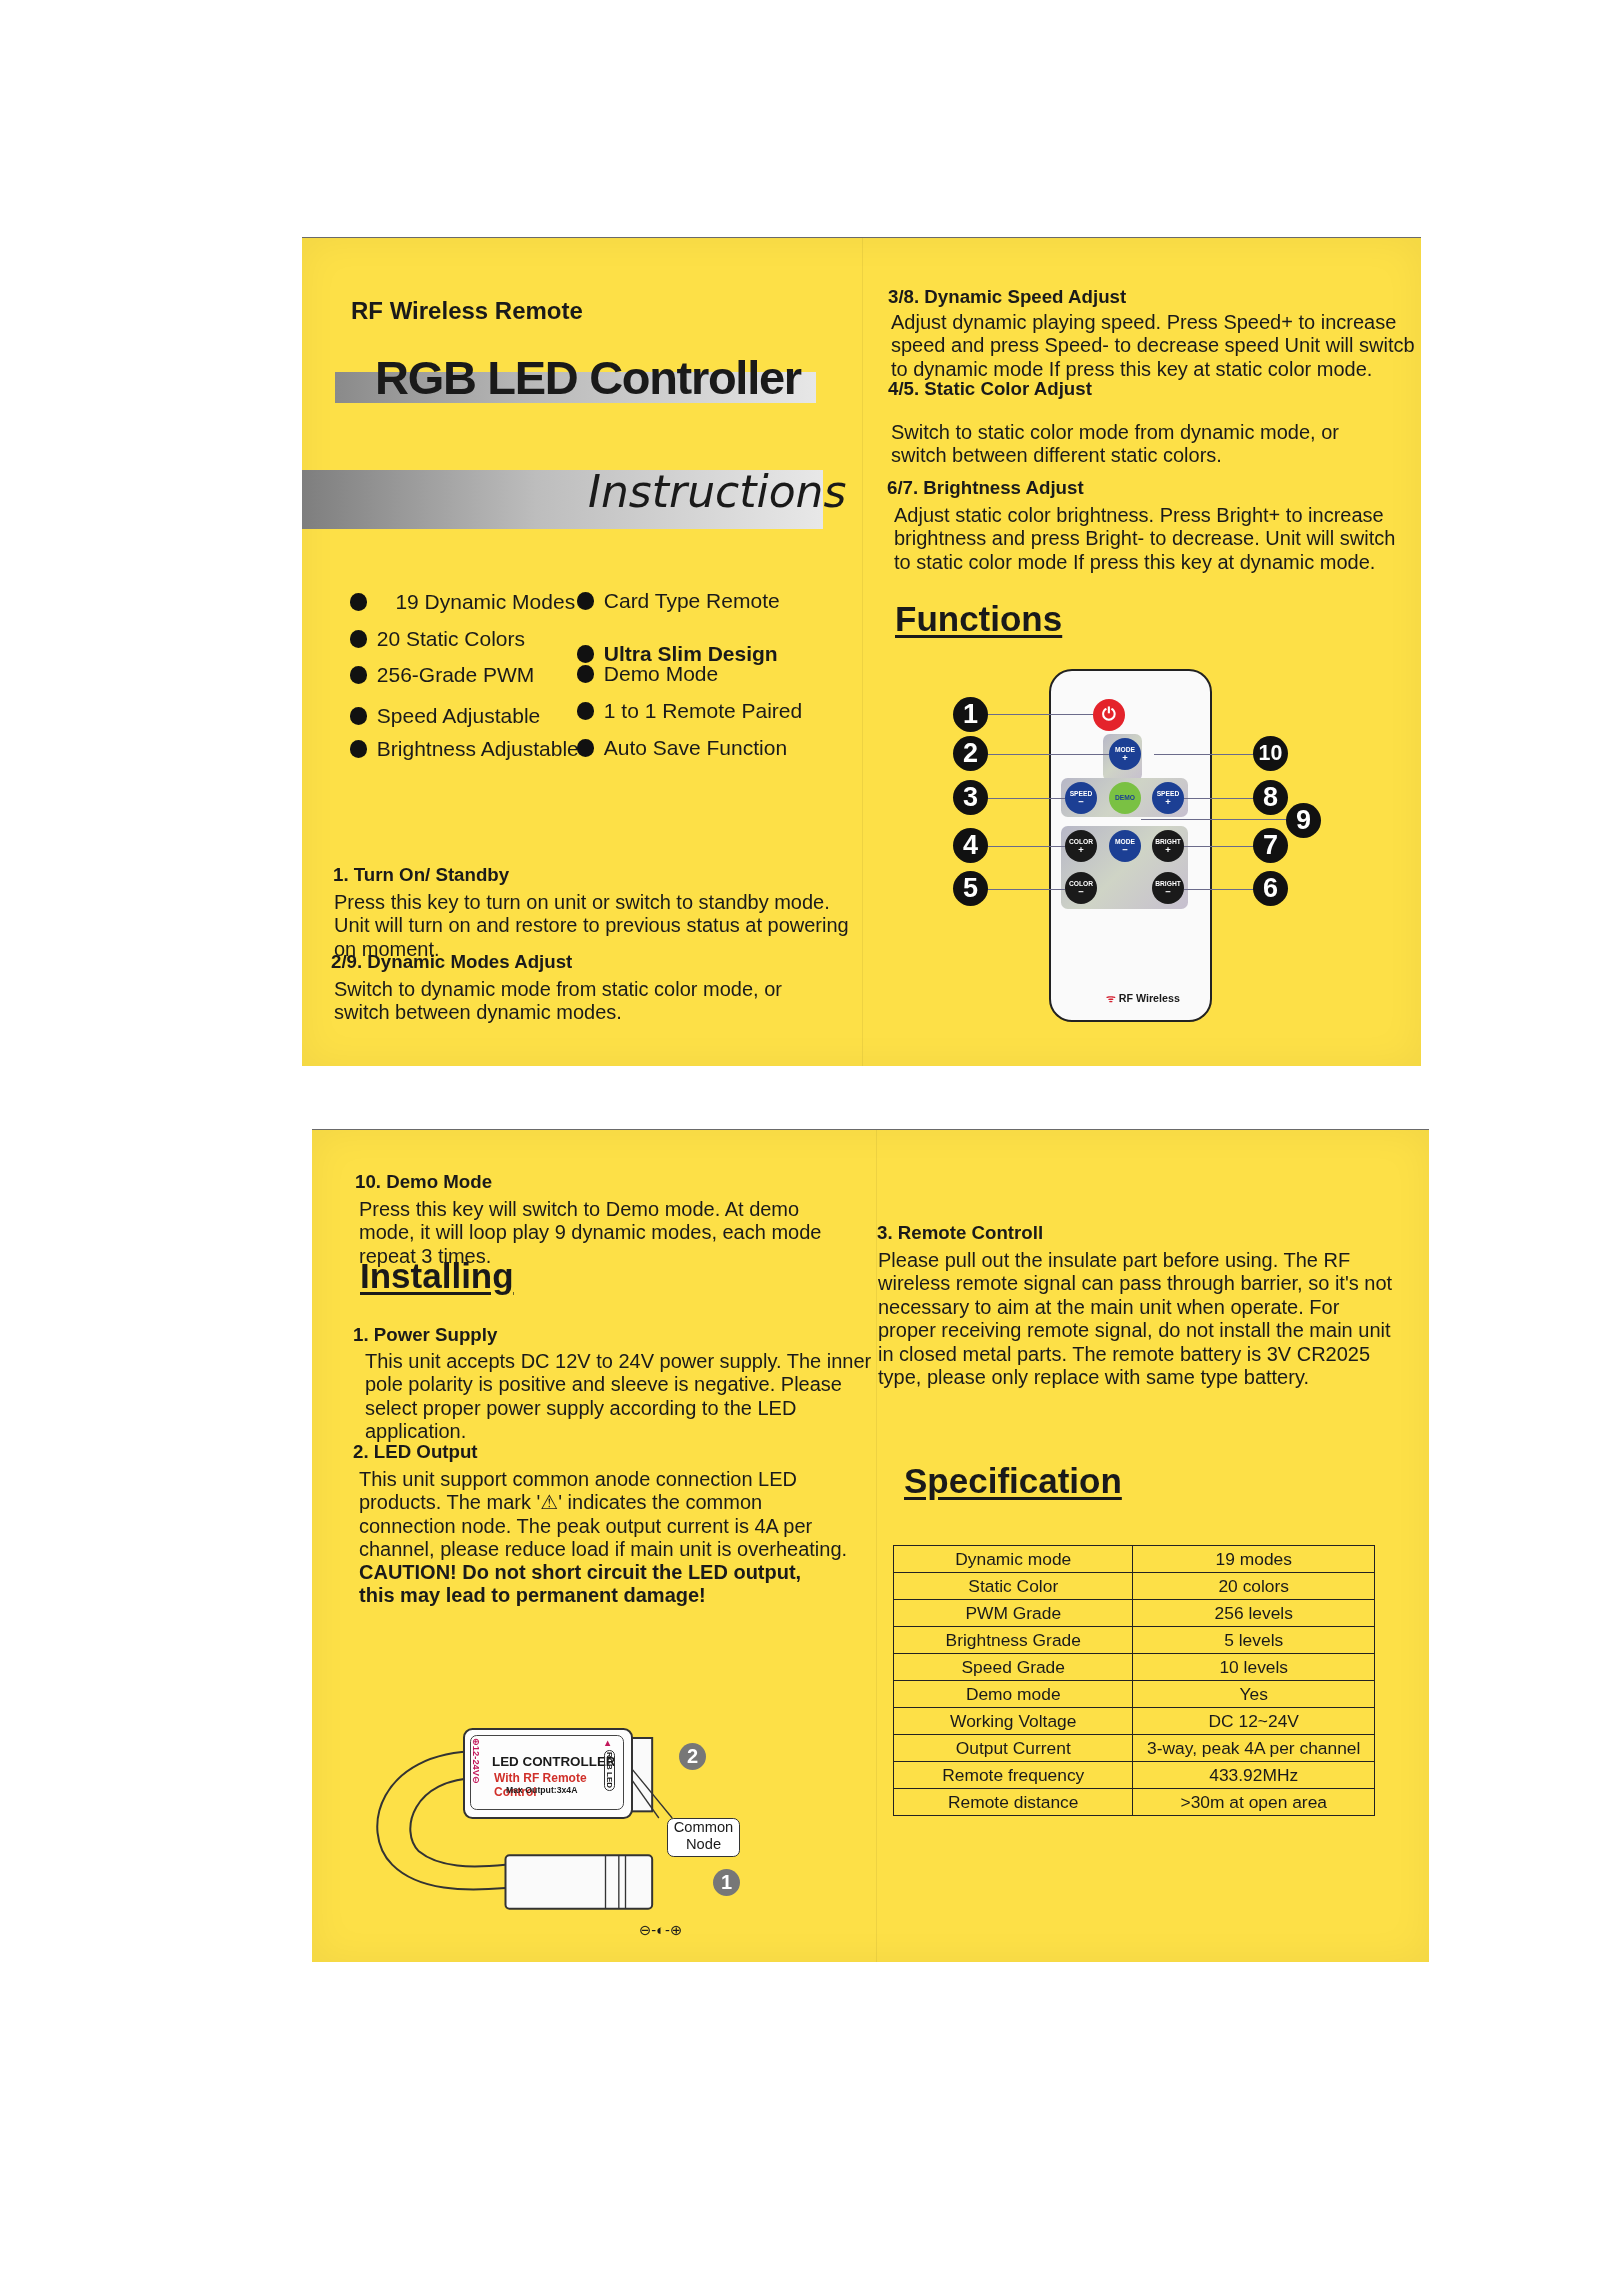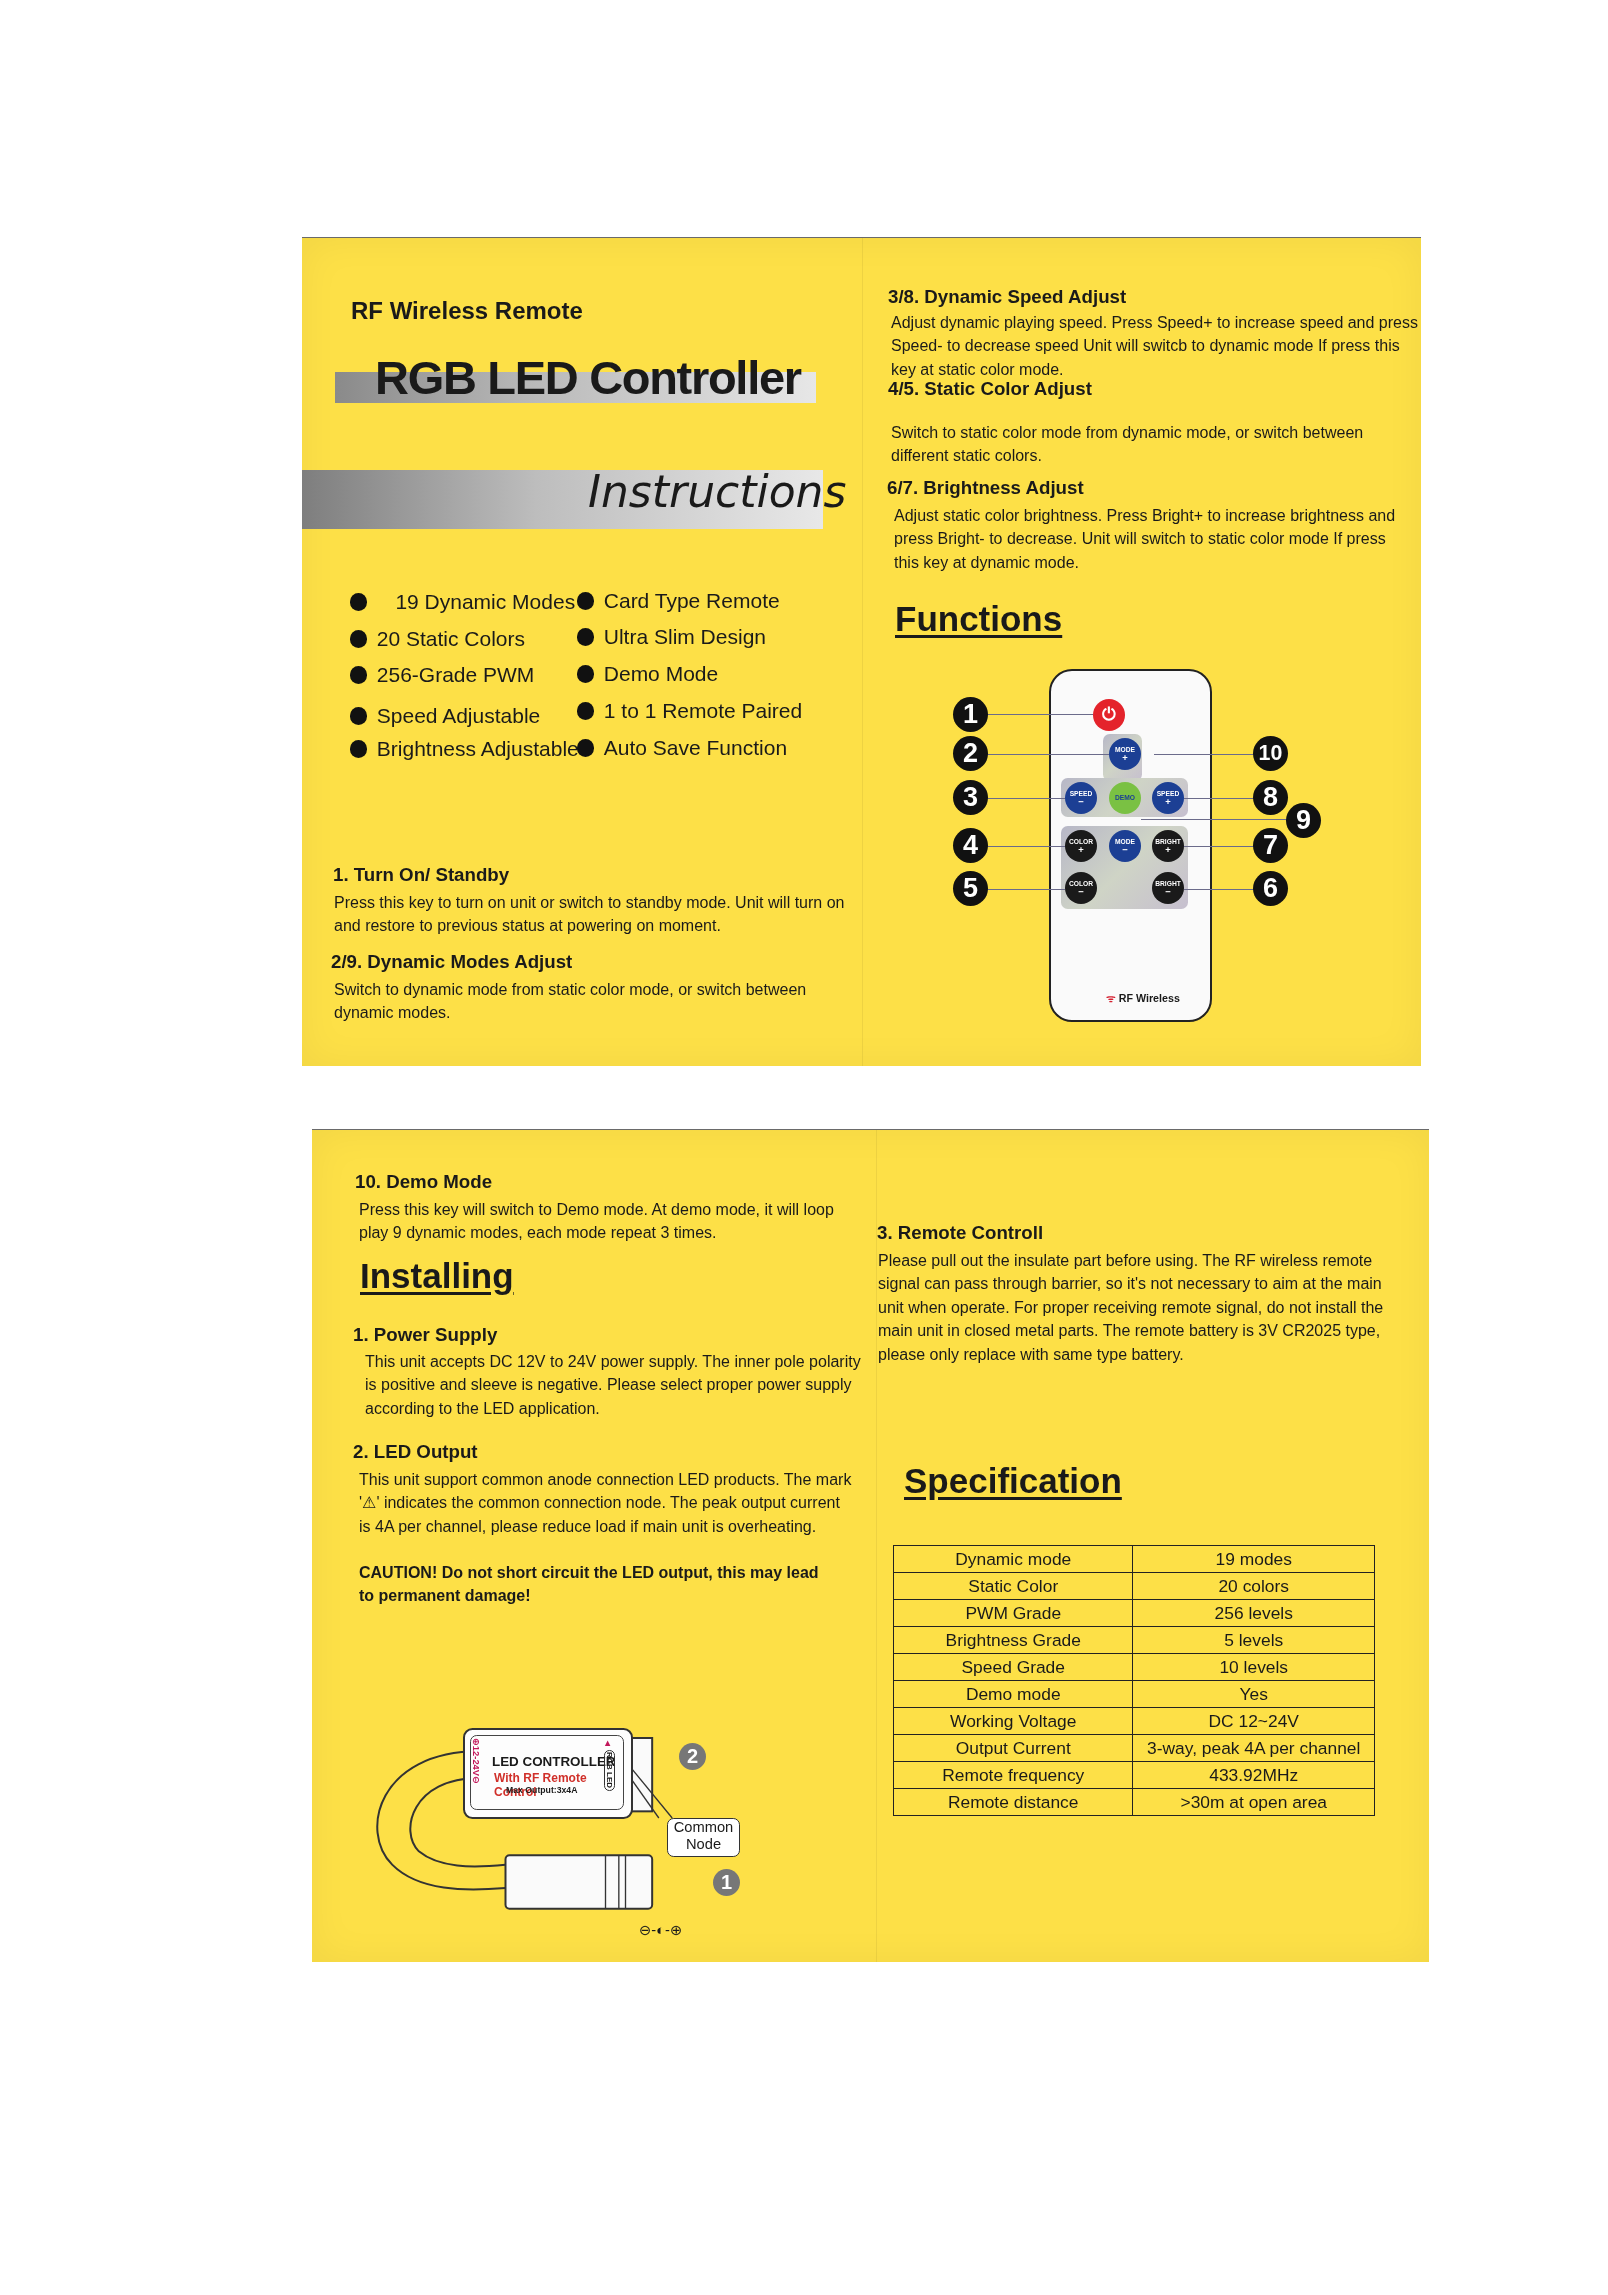--- a/index.html
+++ b/index.html
@@ -10,21 +10,21 @@
   .fold{position:absolute;top:0;bottom:0;width:1.3px;background:rgba(0,0,0,0.06);}
   .abs{position:absolute;}
   .h-sub{font-weight:bold;font-size:24px;}
   .h-title{font-weight:bold;font-size:47px;letter-spacing:-1.3px;}
   .title-bar{position:absolute;background:linear-gradient(90deg,#8a8a8a 0%,#b8b8b8 40%,#e7e7e7 100%);}
   .instr-bar{position:absolute;background:linear-gradient(90deg,#7e7e7e 0%,#bdbdbd 45%,#e8e8e8 100%);}
   .instr{font-style:italic;font-size:44px;font-family:"DejaVu Sans",sans-serif;font-weight:300;}
   .feat{position:absolute;font-size:21px;display:flex;align-items:center;gap:9.4px;}
   .dot{width:17.4px;height:17.4px;border-radius:50%;background:#111;display:inline-block;}
   .sec-h{position:absolute;font-weight:bold;font-size:18.7px;}
-  .sec-p{position:absolute;font-size:16px;line-height:23.4px;}
+  .sec-p{position:absolute;font-size:20px;line-height:23.4px;}
   .big-h{position:absolute;font-weight:bold;font-size:35px;text-decoration:underline;text-underline-offset:4px;}
   .caution{font-weight:bold;}
   
   .remote{position:absolute;border:2px solid #222;border-radius:23px;background:#fafafa;}
   .pad{position:absolute;background:linear-gradient(135deg,#b7b7c7,#cfd4c6,#c6bfcf);border-radius:6.7px;}
   .btn{position:absolute;border-radius:50%;display:flex;flex-direction:column;align-items:center;justify-content:center;color:#fff;font-weight:bold;font-size:6.7px;line-height:7.3px;text-align:center;}
   .btn .sym{font-size:9.4px;line-height:8px;}
   .num{position:absolute;width:35px;height:35px;border-radius:50%;background:#111;color:#fff;font-weight:bold;font-size:27px;display:flex;align-items:center;justify-content:center;}
   .lead{position:absolute;height:1.3px;background:#6b6b8a;}
   .rf-label{position:absolute;font-size:10.7px;font-weight:bold;}
@@ -70,21 +70,21 @@
     <div class="feat" style="left:48px;top:499px;">
         <span class="dot"></span>
         <span>Brightness Adjustable</span>
       </div>
   </div>
   <div>
     <div class="feat" style="left:275px;top:351px;">
         <span class="dot"></span>
         <span>Card Type Remote</span>
       </div>
-    <div class="feat" style="left:275px;top:387px;">
+    <div class="feat" style="left:275px;top:404px;font-weight:bold;">
         <span class="dot"></span>
         <span>Ultra Slim Design</span>
       </div>
     <div class="feat" style="left:275px;top:424px;">
         <span class="dot"></span>
         <span>Demo Mode</span>
       </div>
     <div class="feat" style="left:275px;top:461px;">
         <span class="dot"></span>
         <span>1 to 1 Remote Paired</span>

